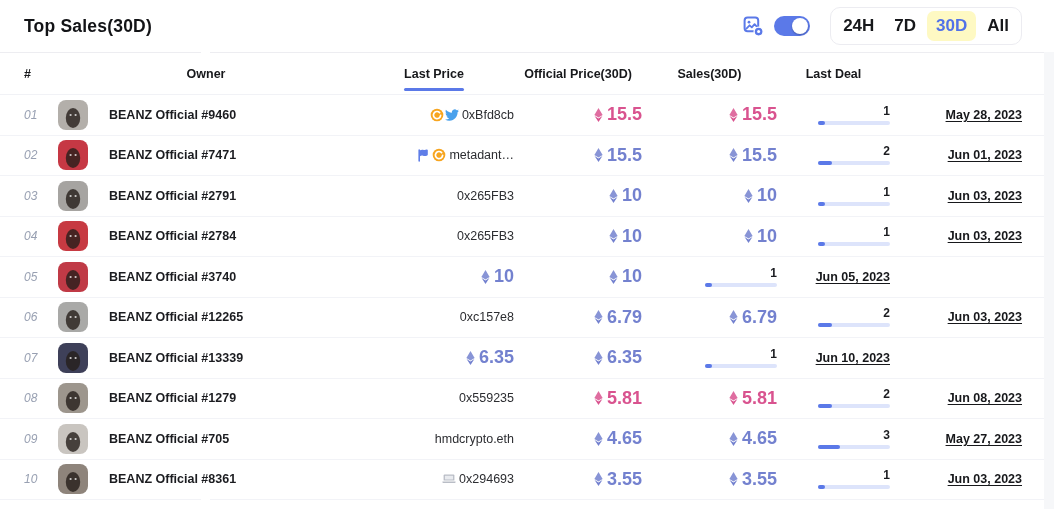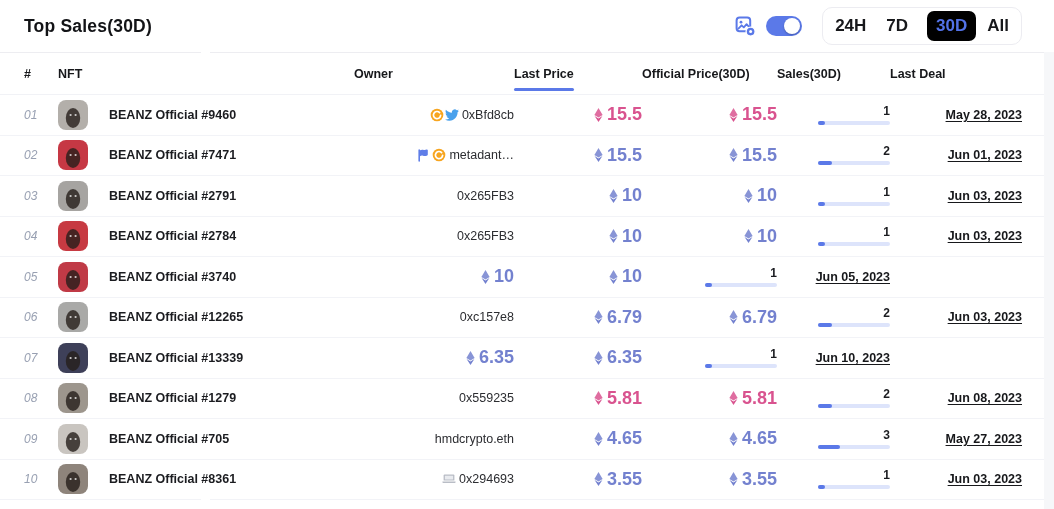--- a/index.html
+++ b/index.html
@@ -14,29 +14,29 @@
   .controls { display:flex; align-items:center; gap:10px; }
   .nft-toggle-icon { width:21px; height:21px; cursor:pointer; }
   .switch { position:relative; width:36px; height:20px; border-radius:10px;
             background:#5b79e8; cursor:pointer; }
   .switch .knob { position:absolute; top:2px; right:2px; width:16px; height:16px;
                   border-radius:50%; background:#fff; box-shadow:0 1px 2px rgba(0,0,0,.25); }
   .segmented { display:flex; align-items:center; gap:2px; margin-left:10px;
                border:1px solid #ececf1; border-radius:10px; background:#fff; padding:3px; }
   .seg-btn { border:none; background:transparent; font-family:inherit; font-size:17px;
              font-weight:700; color:#17181b; padding:5px 9px; border-radius:7px; cursor:pointer; }
-  .seg-btn.active { background:#000000; color:#5272e8;margin-left:8px; }
+  .seg-btn.active { background:#fef9c3; color:#5272e8; }
 
   
   .grid { display:grid; grid-template-columns:34px 1fr 160px 128px 135px 113px 132px;
           padding:0 32px 0 24px; align-items:center; }
   .thead { height:43px; border-top:1px solid #ededf1; border-bottom:1px solid #f1f2f6;
            position:relative; }
   .th { font-size:12.5px; font-weight:700; color:#17181b; }
-  .t-right { text-align:left; }
+  .t-right { text-align:center; }
   .sorted-label { position:relative; display:inline-block; }
   .sorted-label::after { content:''; position:absolute; left:0; right:0; bottom:-10px;
                          height:3px; border-radius:2px; background:#5b79e8; }
 
   .row { height:40.5px; border-bottom:1px solid #f2f3f7; cursor:pointer; }
   .rank { font-size:12px; font-style:italic; font-weight:500; color:#98a0b2; }
   .nftcell { display:flex; align-items:center; gap:13px; }
   .avatar { width:30px; height:30px; border-radius:8px; flex:0 0 30px; overflow:hidden;
             display:flex; align-items:flex-end; justify-content:center; }
   .avatar svg { width:22px; height:26px; display:block; }
@@ -118,21 +118,20 @@
           <button class="seg-btn">24H</button>
           <button class="seg-btn">7D</button>
           <button class="seg-btn active">30D</button>
           <button class="seg-btn">All</button>
         </div>
     </div>
   </header>
 
   <div class="thead grid">
     <div class="th">#</div>
-    <div class="th">NFT</div>
     <div class="th t-right">Owner</div>
     <div class="th t-right">
       <span class="sorted-label">Last Price</span>
     </div>
     <div class="th t-right">Official Price(30D)</div>
     <div class="th t-right">Sales(30D)</div>
     <div class="th t-right">Last Deal</div>
   </div>
 
   <div class="tbody">

